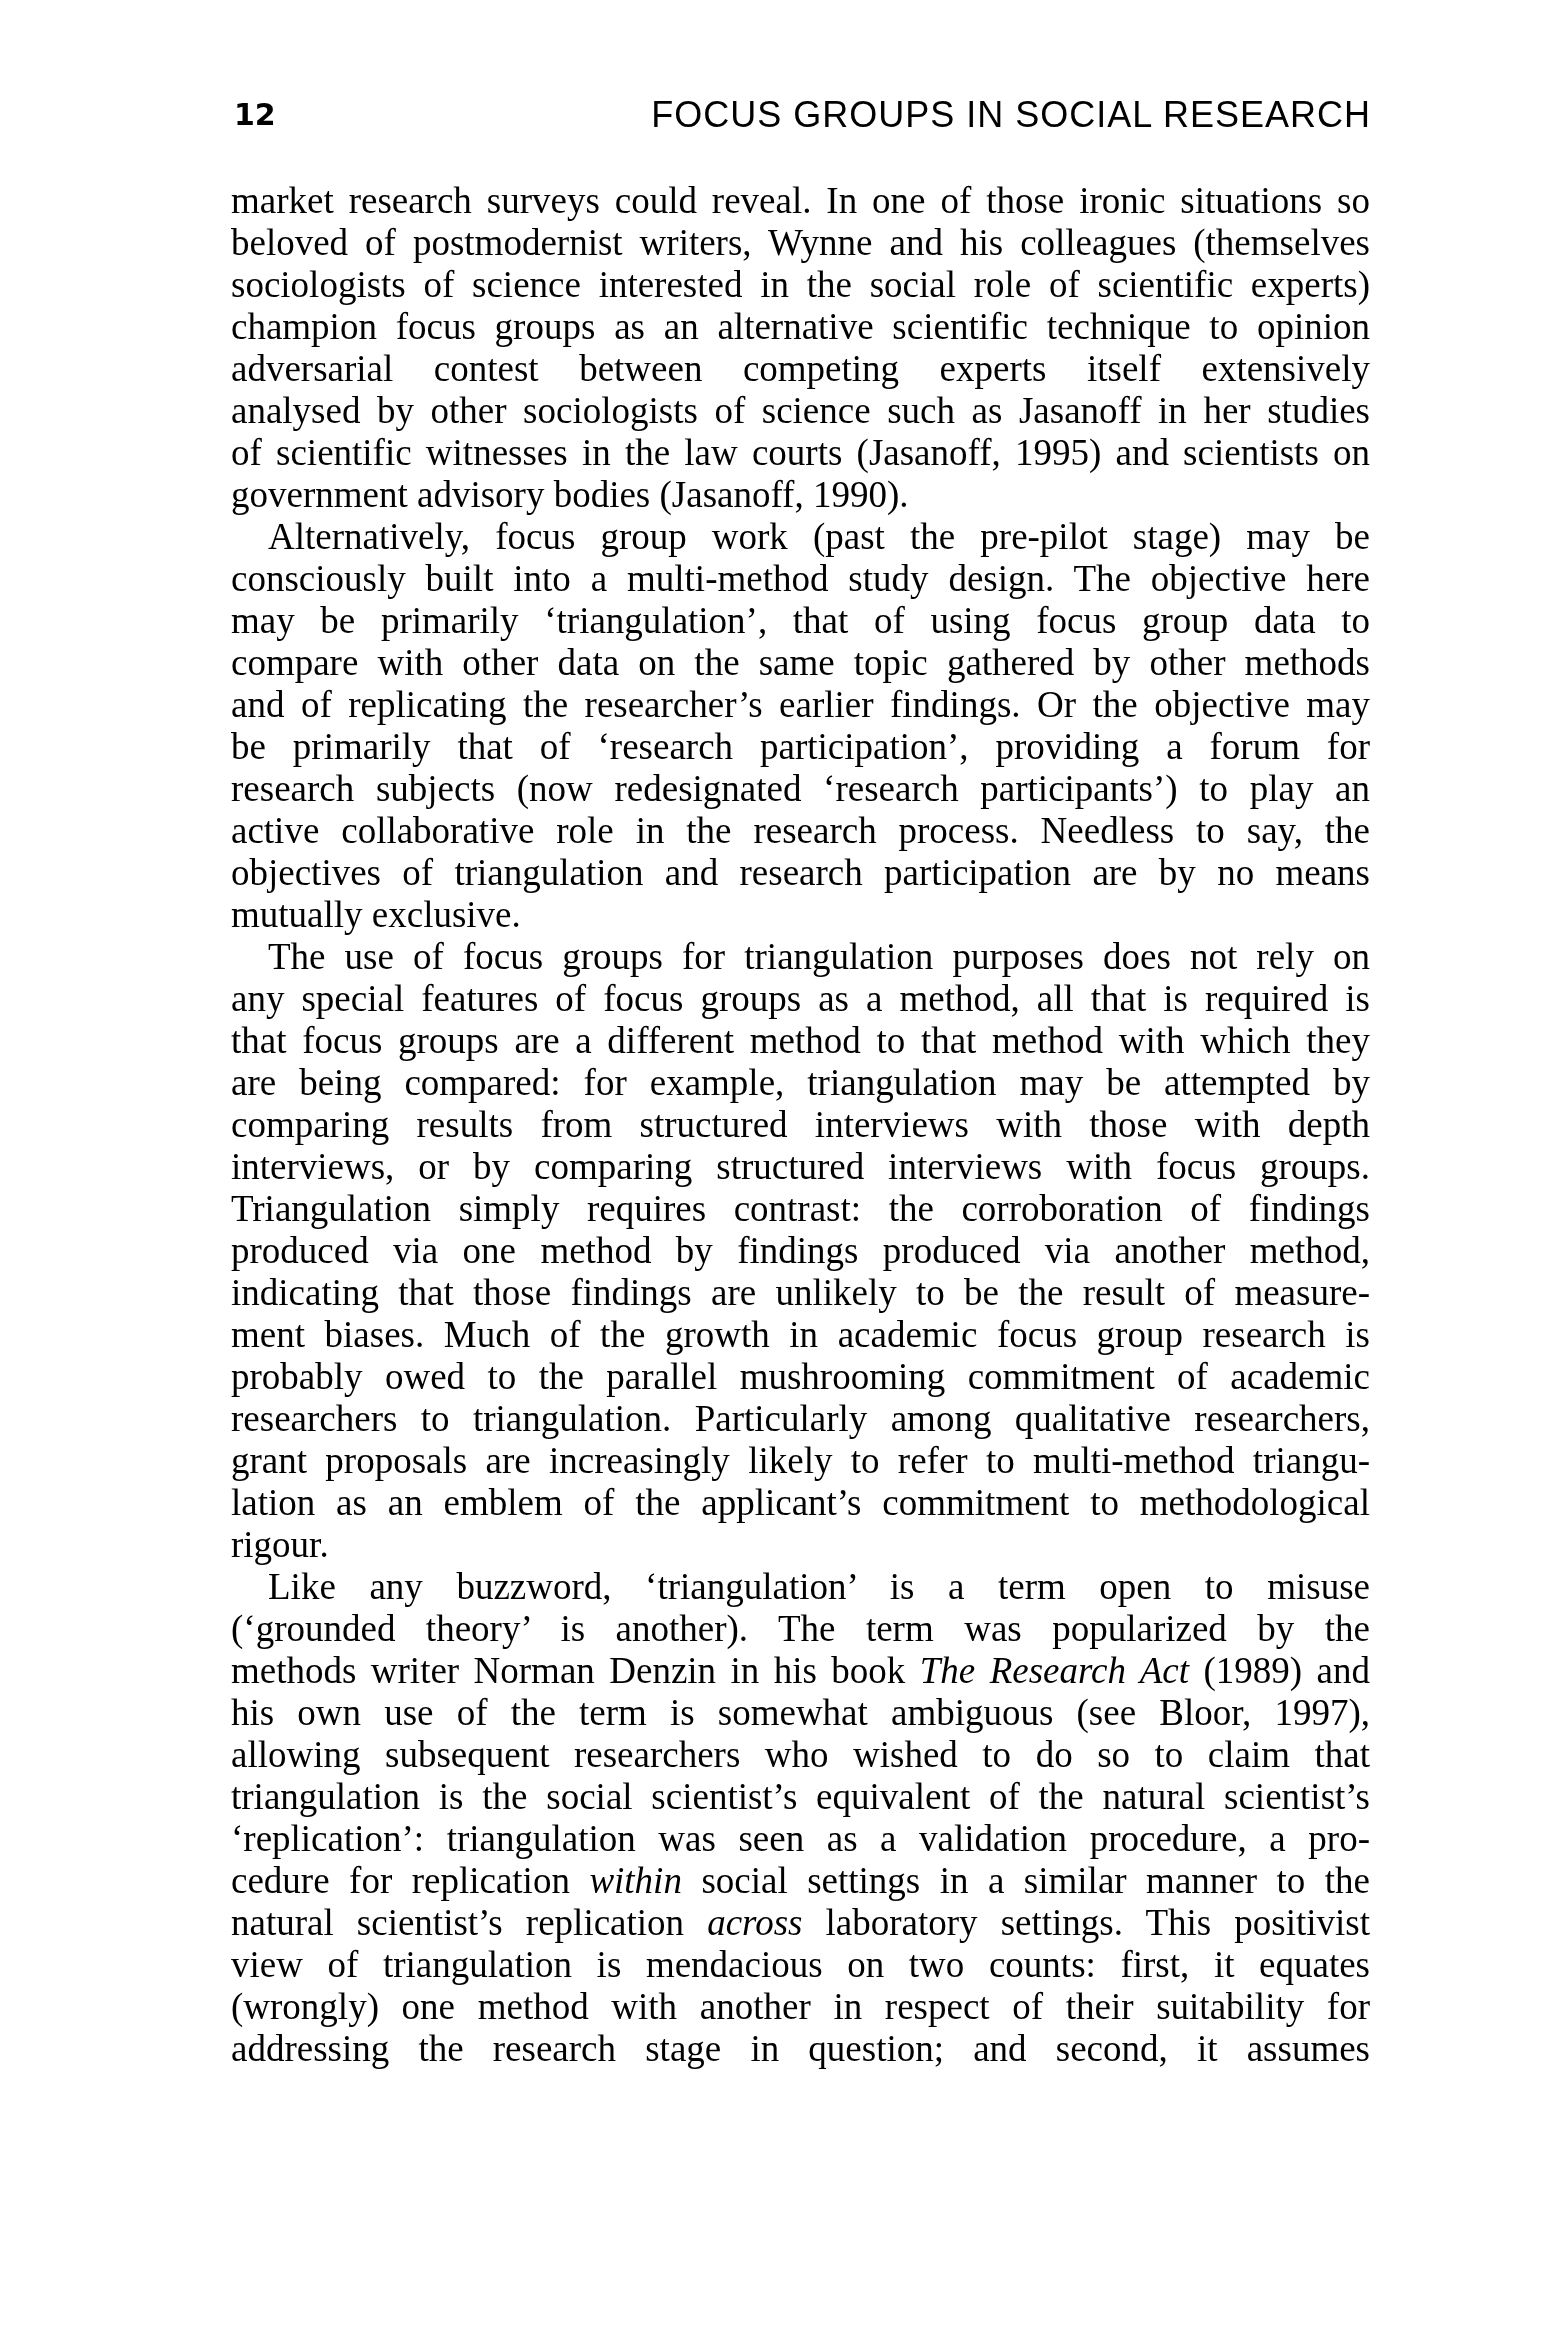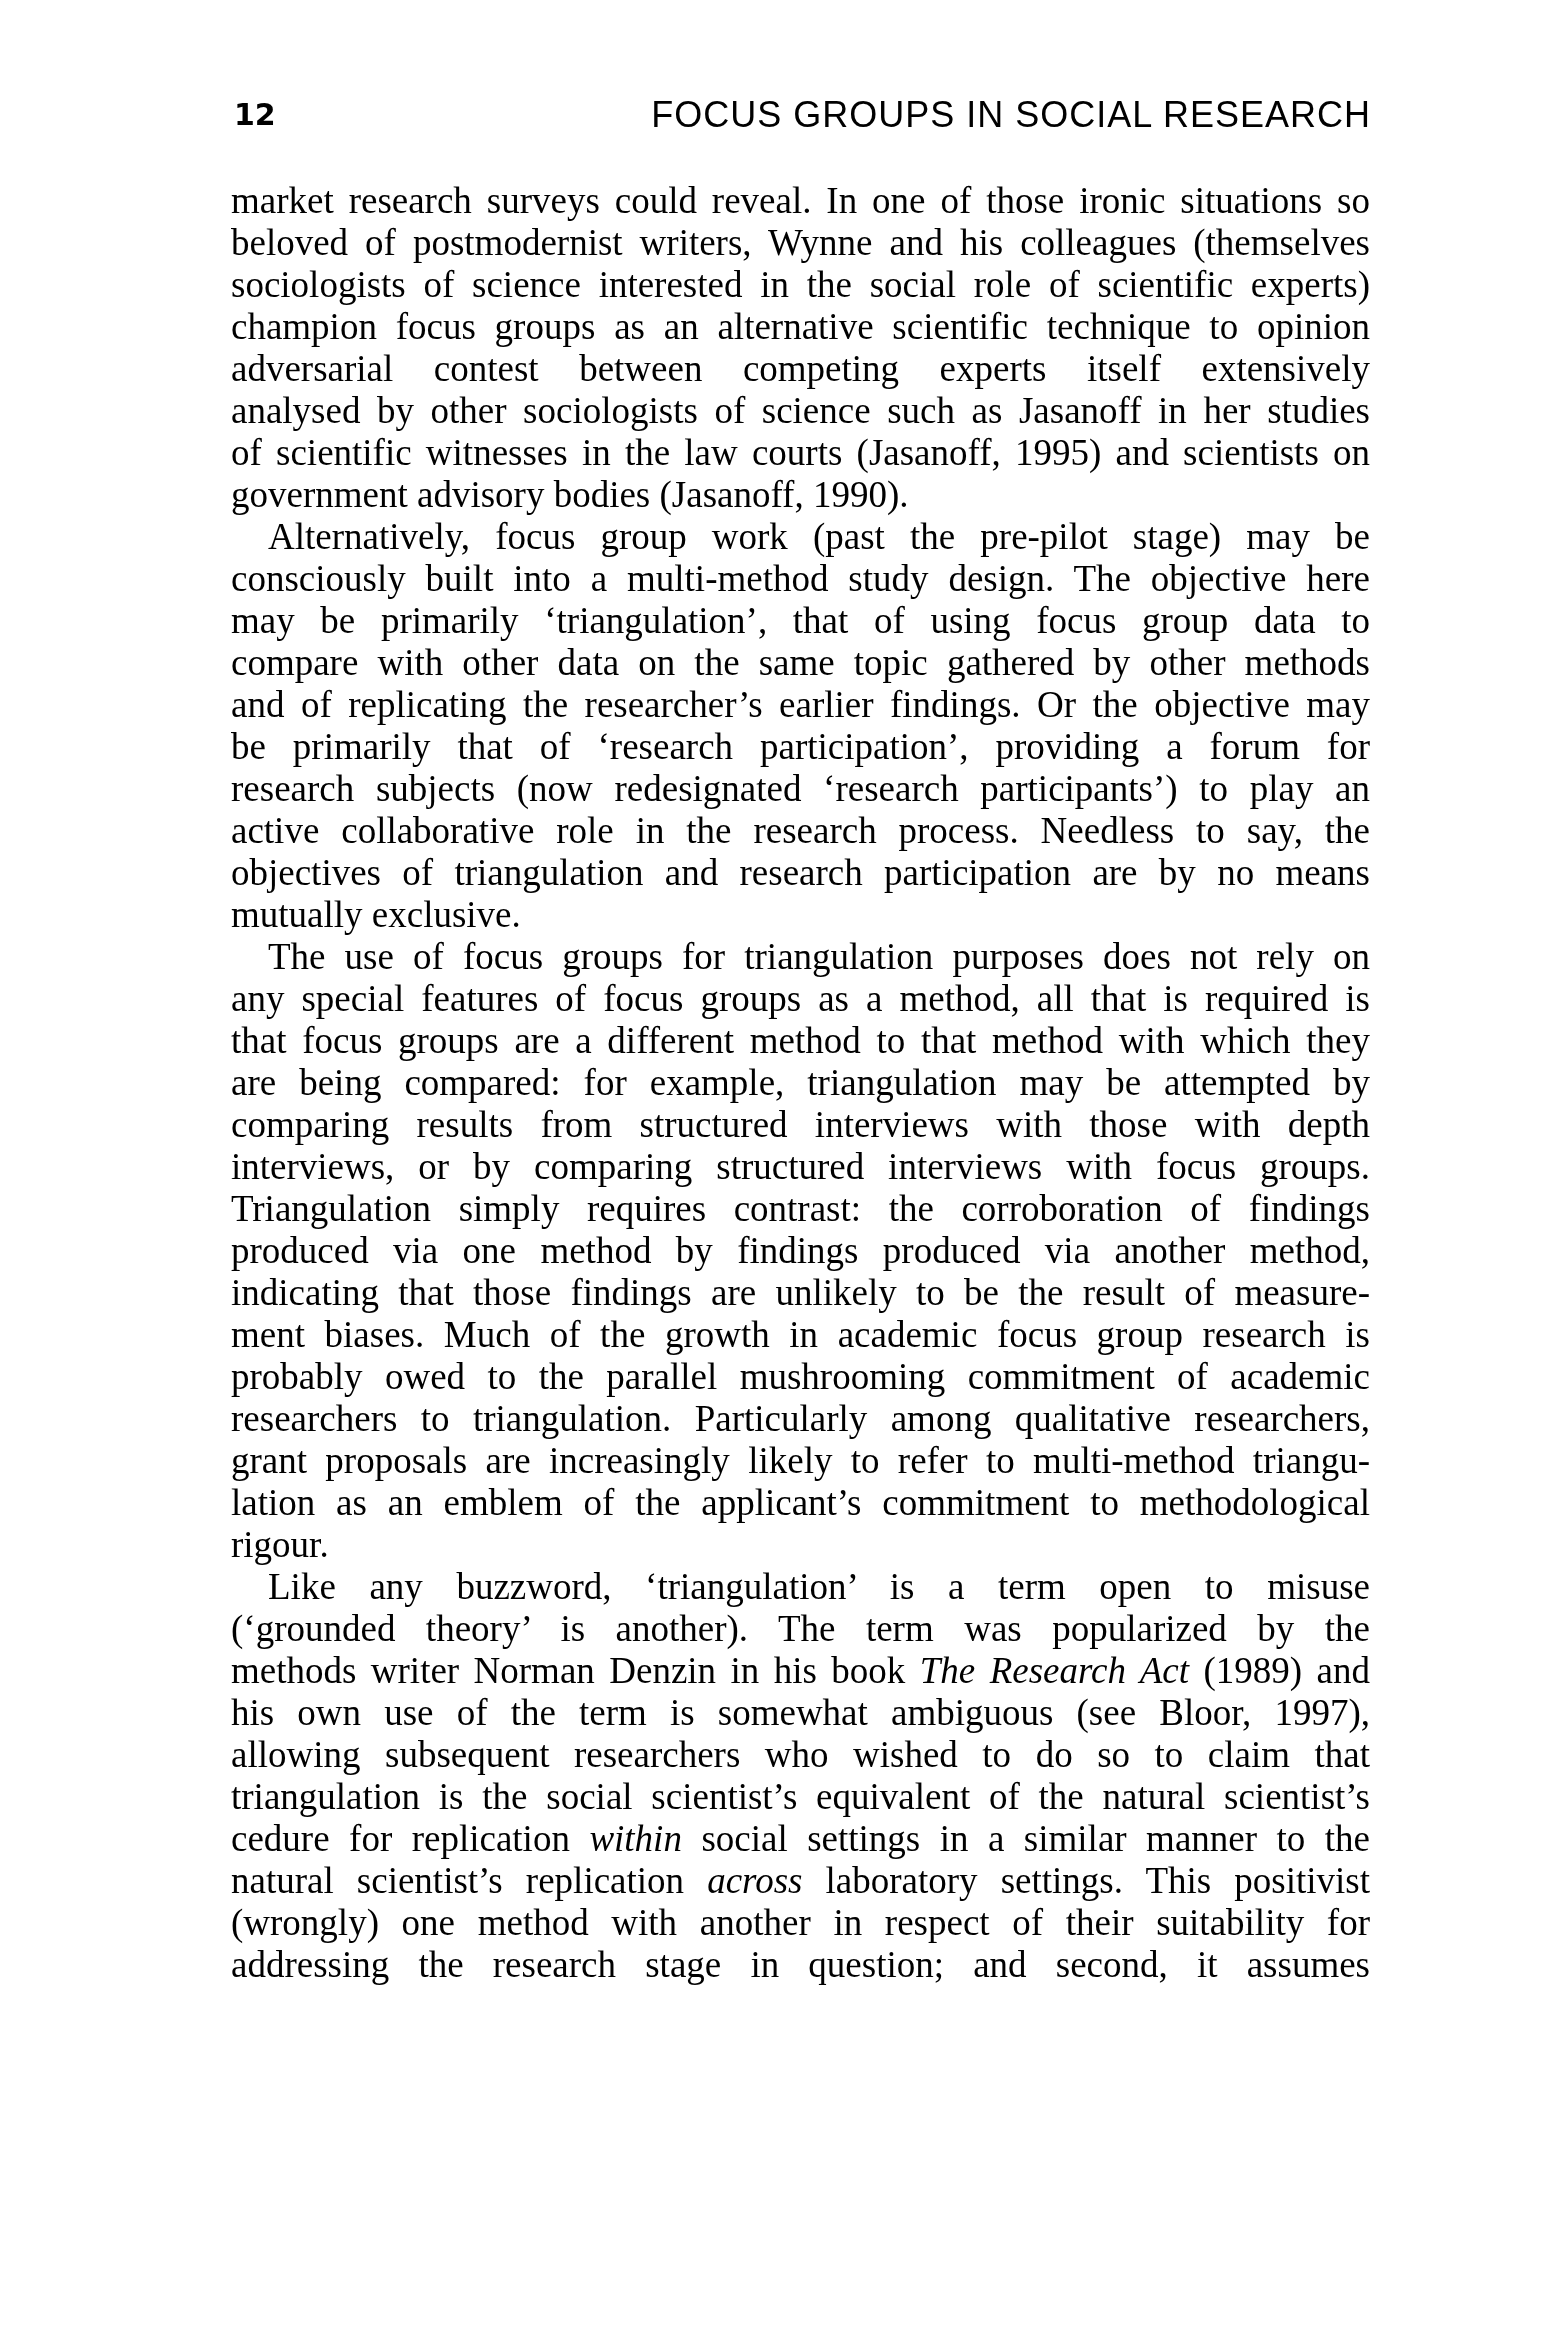--- a/index.html
+++ b/index.html
@@ -129,20 +129,22 @@
       <span class="line last">rigour.</span>
     </div>
 
     <div class="para">
       <span class="line indent"><span>Like any buzzword, ‘triangulation’ is a term open to misuse</span></span>
       <span class="line"><span>(‘grounded theory’ is another). The term was popularized by the</span></span>
       <span class="line"><span>methods writer Norman Denzin in his book </span><i>The Research Act</i><span> (1989) and</span></span>
       <span class="line"><span>his own use of the term is somewhat ambiguous (see Bloor, 1997),</span></span>
       <span class="line"><span>allowing subsequent researchers who wished to do so to claim that</span></span>
       <span class="line"><span>triangulation is the social scientist’s equivalent of the natural scientist’s</span></span>
+      <span class="line"><span>‘replication’: triangulation was seen as a validation procedure, a pro-</span></span>
       <span class="line"><span>cedure for replication </span><i>within</i><span> social settings in a similar manner to the</span></span>
       <span class="line"><span>natural scientist’s replication </span><i>across</i><span> laboratory settings. This positivist</span></span>
+      <span class="line"><span>view of triangulation is mendacious on two counts: first, it equates</span></span>
       <span class="line"><span>(wrongly) one method with another in respect of their suitability for</span></span>
       <span class="line"><span>addressing the research stage in question; and second, it assumes</span></span>
     </div>
   </div>
 </div>
 
 
 </body></html>

